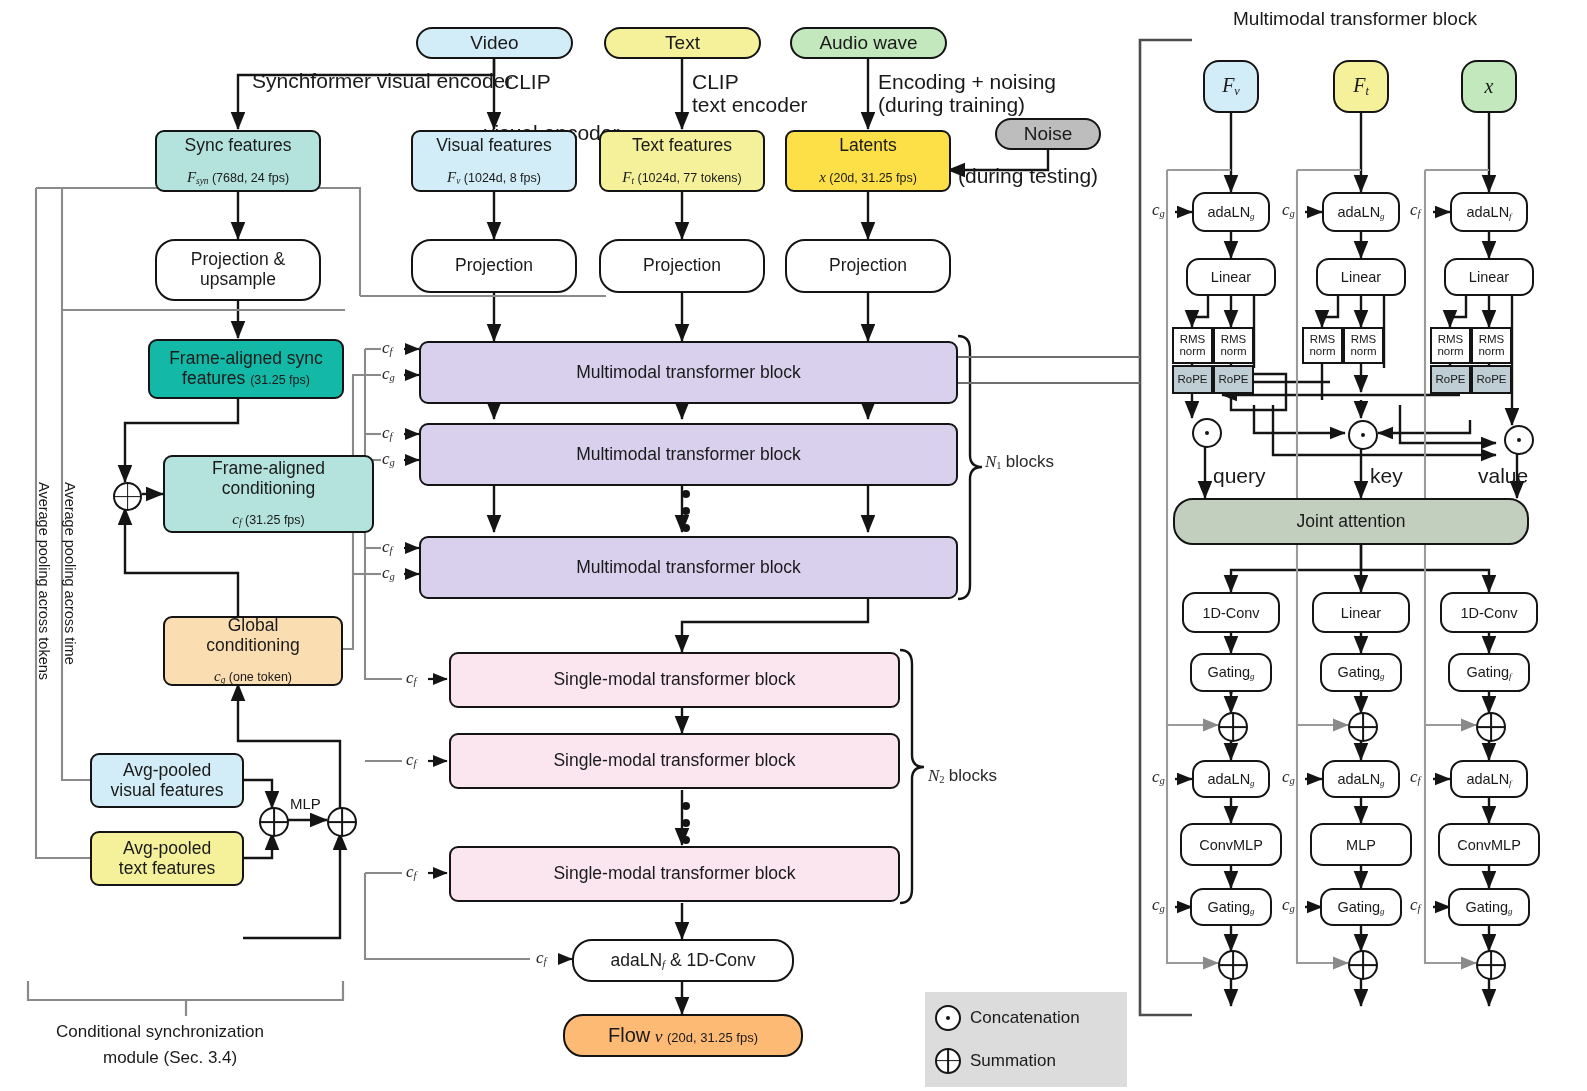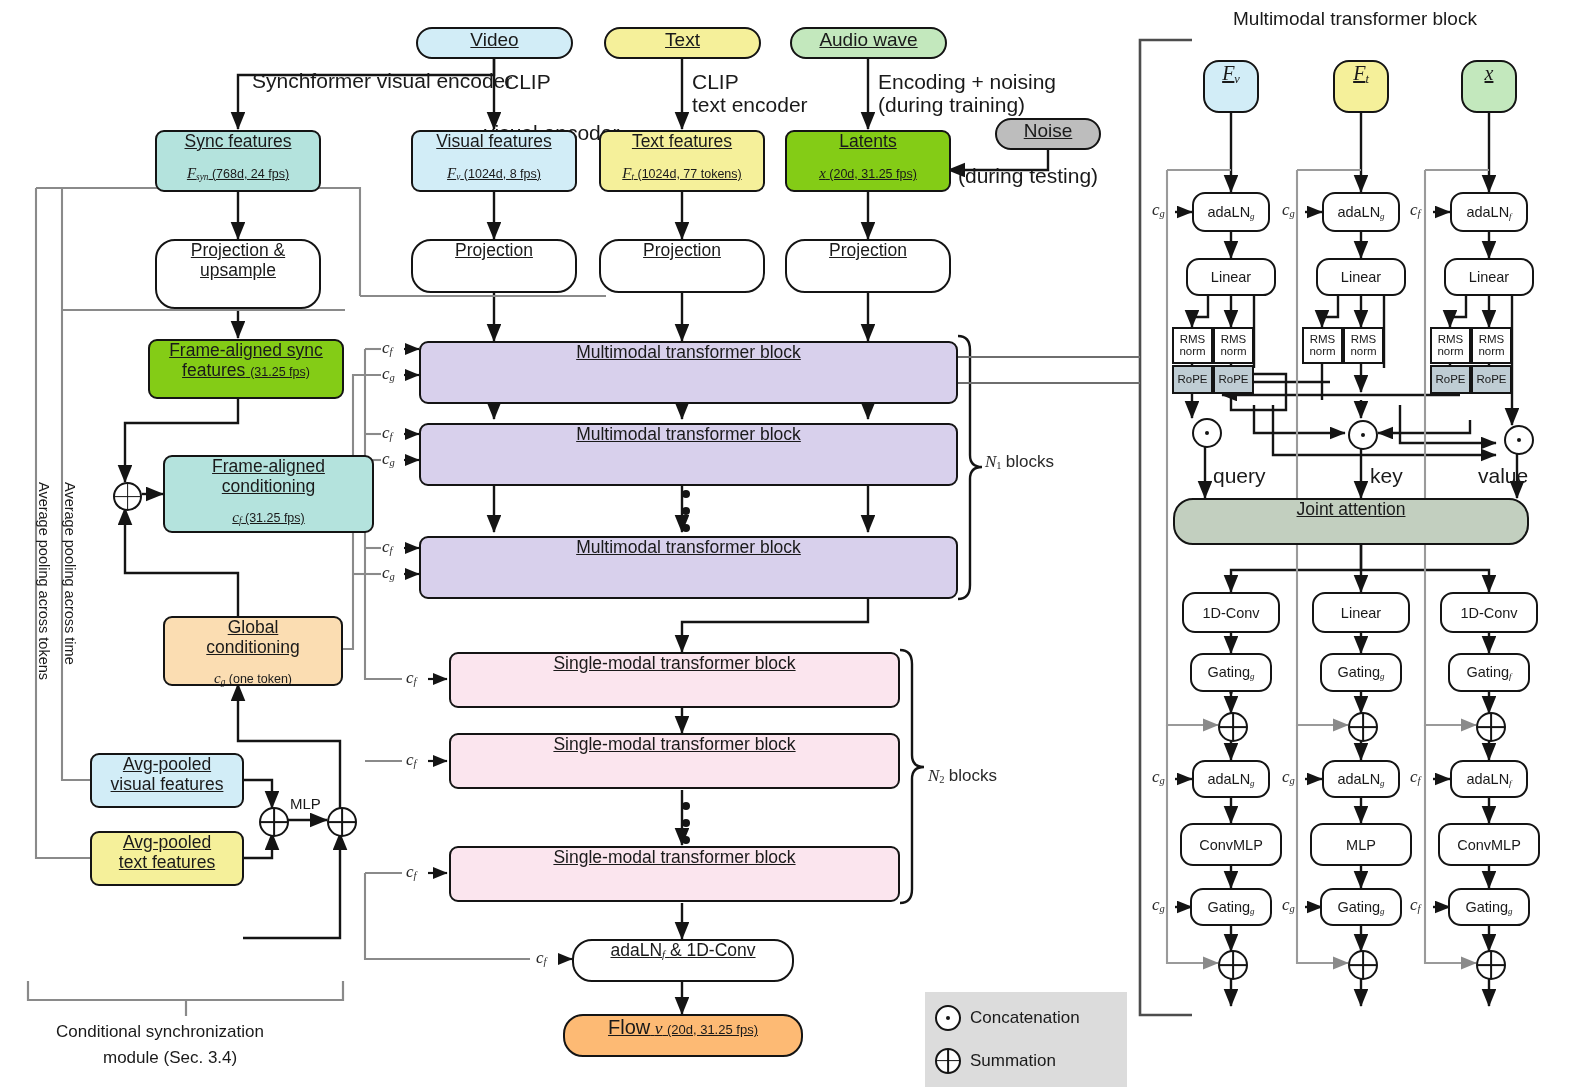--- a/index.html
+++ b/index.html
@@ -1,22 +1,22 @@
 <!DOCTYPE html>
 <html><head>
 <meta charset="utf-8">
 <style>
   html,body{margin:0;padding:0;background:#fff;}
   body{width:1587px;height:1091px;position:relative;
        font-family:"Liberation Sans","DejaVu Sans",sans-serif;color:#1a1a1a;}
   #root{position:absolute;inset:0;width:1587px;height:1091px;overflow:hidden;}
   svg.lay{position:absolute;left:0;top:0;width:1587px;height:1091px;overflow:visible;}
   .box{position:absolute;box-sizing:border-box;border:2.2px solid #141414;
-       display:flex;flex-direction:column;align-items:center;
-       text-align:center;line-height:1.12;background:#fff;text-decoration:underline;}.r18{border-radius:9px}.r20{border-radius:20px}
+       display:flex;flex-direction:column;align-items:center;justify-content:center;
+       text-align:center;line-height:1.12;background:#fff;}.r18{border-radius:9px}.r20{border-radius:20px}
   .r26{border-radius:26px}
   .t1{font-size:20px}.t2{font-size:17.5px}.t6{font-size:19px}
   .sub{font-size:12.5px;margin-top:13px}
   .it{font-family:"Liberation Serif","DejaVu Serif",serif;font-style:italic;}
   sub{font-size:.62em;vertical-align:-.22em;font-family:"Liberation Serif",serif;font-style:italic}
   .lbl{position:absolute;font-size:21px;line-height:1.2;white-space:nowrap;}
   .lbl.c{text-align:center}
   .mth{position:absolute;font-family:"Liberation Serif","DejaVu Serif",serif;
        font-style:italic;font-size:17px;color:#2a2a2a;white-space:nowrap}
   .vert{position:absolute;white-space:nowrap;font-size:14.5px;
@@ -341,43 +341,43 @@
       <span>(1024d, 8 fps)</span>
     </span>
   </div>
   <div class="box r18" style="left:599px;top:130px;width:166px;height:62px;background:#f5f09a">
     <span class="t2">Text features</span>
     <span class="sub">
       <span class="it" style="font-size:15px"><span>F</span><sub>t</sub></span>
       <span>(1024d, 77 tokens)</span>
     </span>
   </div>
-  <div class="box r18" style="left:785px;top:130px;width:166px;height:62px;background:#84cc16">
+  <div class="box r18" style="left:785px;top:130px;width:166px;height:62px;background:#fde047">
     <span class="t2">Latents</span>
     <span class="sub">
       <span class="it" style="font-size:15px">x</span>
       <span>(20d, 31.25 fps)</span>
     </span>
   </div>
 
-  <div class="box r20 t2" style="left:155px;top:239px;width:166px;height:70px">
+  <div class="box r20 t2" style="left:155px;top:239px;width:166px;height:62px">
     <span>Projection &amp;</span>
     <span>upsample</span>
   </div>
   <div class="box r20 t2" style="left:411px;top:239px;width:166px;height:54px">
     <span>Projection</span>
   </div>
   <div class="box r20 t2" style="left:599px;top:239px;width:166px;height:54px">
     <span>Projection</span>
   </div>
   <div class="box r20 t2" style="left:785px;top:239px;width:166px;height:54px">
     <span>Projection</span>
   </div>
 
-  <div class="box r18" style="left:148px;top:339px;width:196px;height:60px;background:#84cc16">
+  <div class="box r18" style="left:148px;top:339px;width:196px;height:60px;background:#14b8a6">
     <span class="t2">Frame-aligned sync</span>
     <span class="t2">
       <span>features</span>
       <span style="font-size:12.5px">(31.25 fps)</span>
     </span>
   </div>
   <div class="box r18" style="left:163px;top:455px;width:211px;height:78px;background:#b4e3dd">
     <span class="t2">Frame-aligned</span>
     <span class="t2">conditioning</span>
     <span class="sub">

